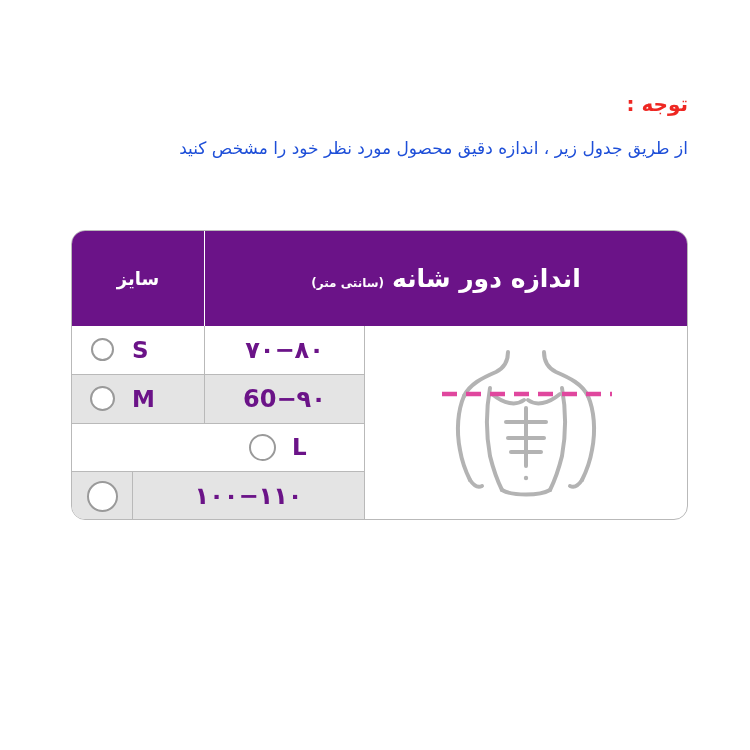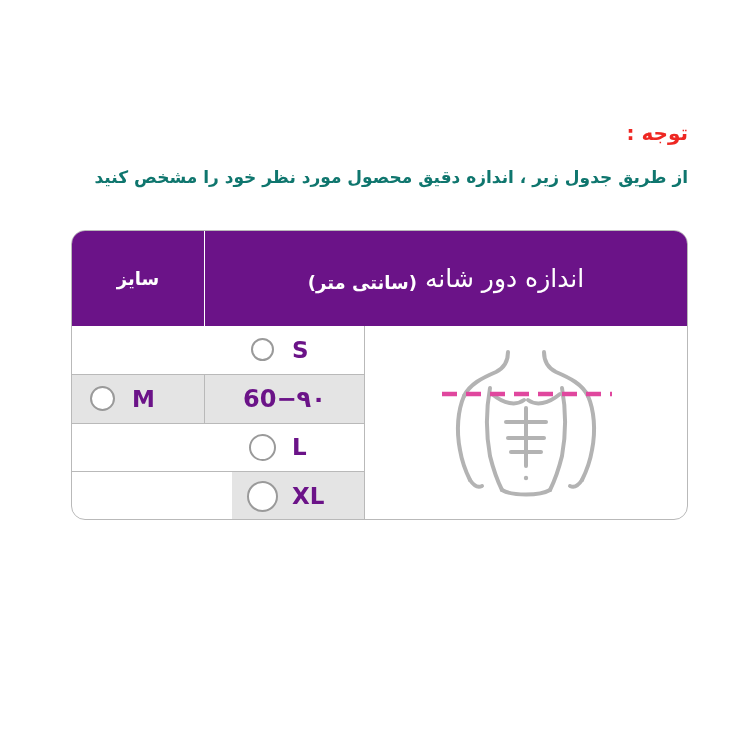--- a/index.html
+++ b/index.html
@@ -15,33 +15,32 @@
     overflow: hidden;
   }
 
   .notice {
     position: absolute;
     top: 92px;
     right: 62px;
     left: 62px;
     text-align: right;
     direction: rtl;
-    margin-top: 29px;
   }
   .notice-title {
     color: #ee2722;
     font-size: 20px;
     font-weight: bold;
     line-height: 1.2;
     margin: 0 0 22px 0;
   }
   .notice-sub {
-    color: #0f766e;
+    color: #1d4ed8;
     font-size: 17px;
-    font-weight: bold;
+    font-weight: normal;
     line-height: 1.2;
     margin: 0;
     letter-spacing: -0.2px;
   }
 
   .size-table {
     position: absolute;
     top: 230px;
     right: 62px;
     width: 617px;
@@ -63,24 +62,24 @@
     flex: 1 1 auto;
     display: flex;
     align-items: center;
     justify-content: center;
     gap: 8px;
     border-left: 1px solid #ffffff;
     box-sizing: border-box;
   }
   .th-measure .main {
     font-size: 25px;
-    font-weight: normal;
+    font-weight: bold;
   }
   .th-measure .unit {
-    font-size: 18px;
+    font-size: 12px;
     font-weight: bold;
     padding-top: 8px;
   }
   .th-size {
     width: 132px;
     flex: 0 0 132px;
     display: flex;
     align-items: center;
     justify-content: center;
     font-size: 18px;
@@ -215,20 +214,21 @@
           <circle cx="110" cy="140" r="2.2" fill="#b3b3b3" stroke="none"></circle>
         </g>
 
         <path d="M26,56 L196,56" stroke="#e0479e" stroke-width="4.5" stroke-dasharray="15 9" stroke-linecap="butt" fill="none"></path>
       </svg>
     </div>
 
     <div class="rows-cell">
 
       <div class="row">
+        <div class="range">۷۰−۸۰</div>
         <div class="label">S</div>
         <div class="radio-cell">
           <span class="radio s"></span>
         </div>
       </div>
 
       <div class="row shaded">
         <div class="range">60−۹۰</div>
         <div class="label">M</div>
         <div class="radio-cell">
@@ -237,21 +237,21 @@
       </div>
 
       <div class="row">
         <div class="label">L</div>
         <div class="radio-cell">
           <span class="radio l"></span>
         </div>
       </div>
 
       <div class="row shaded">
-        <div class="label">XL</div>
+        <div class="range">۱۰۰−۱۱۰</div>
         <div class="radio-cell">
           <span class="radio xl"></span>
         </div>
       </div>
 
     </div>
   </div>
 </div>
 
 </body></html>

